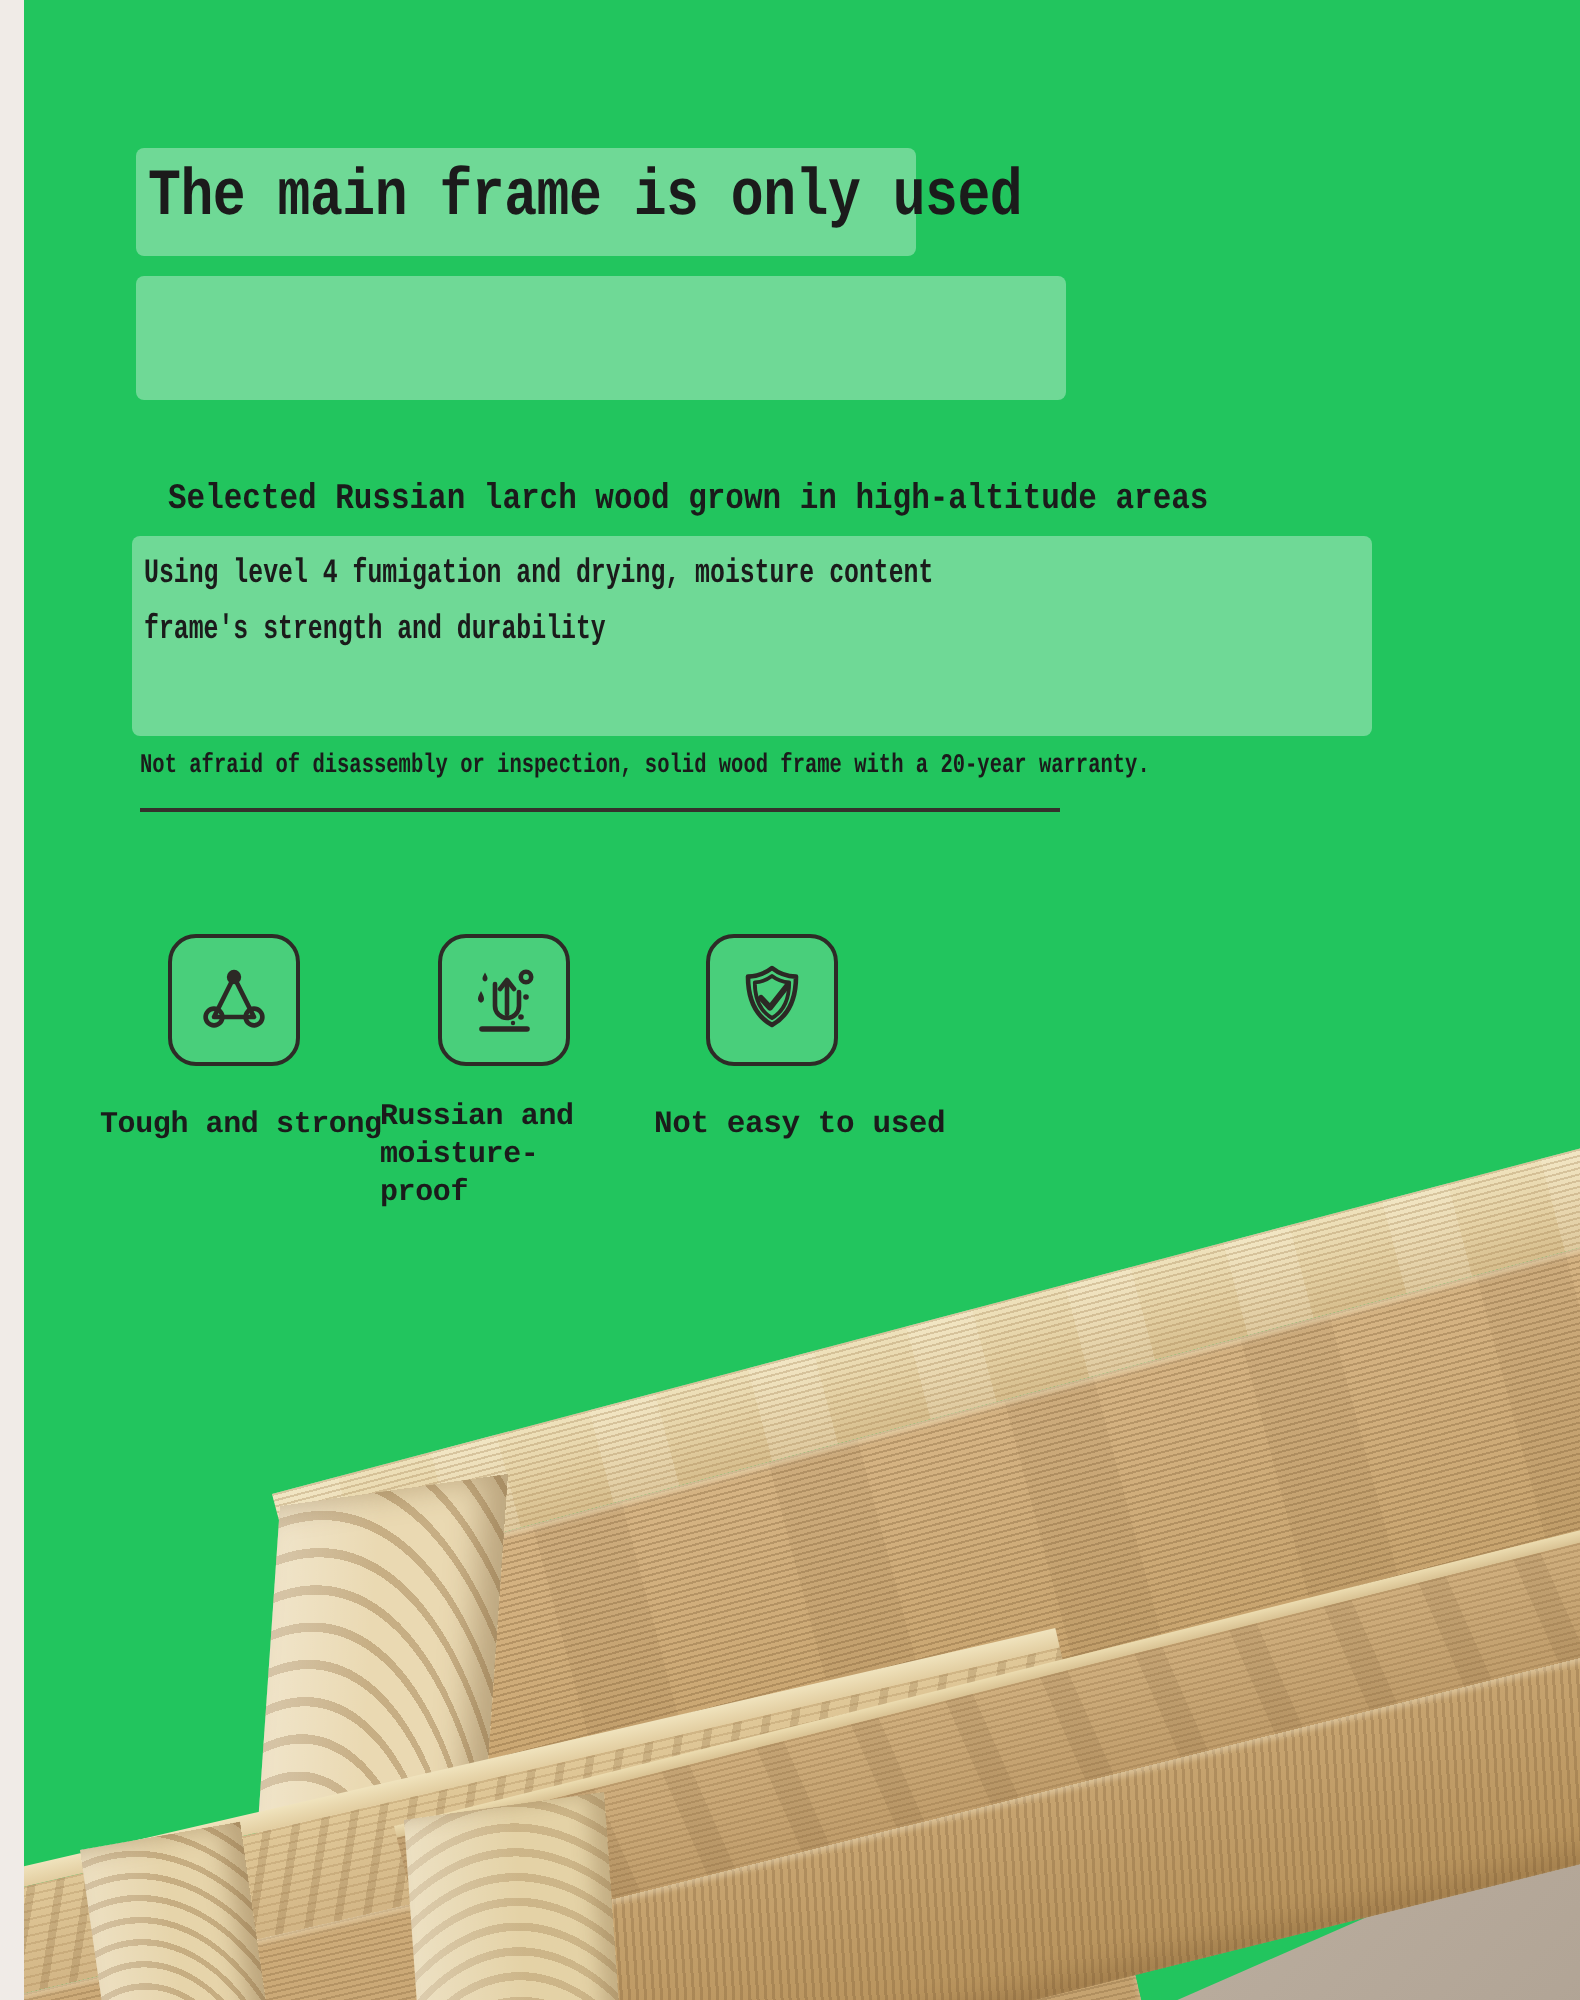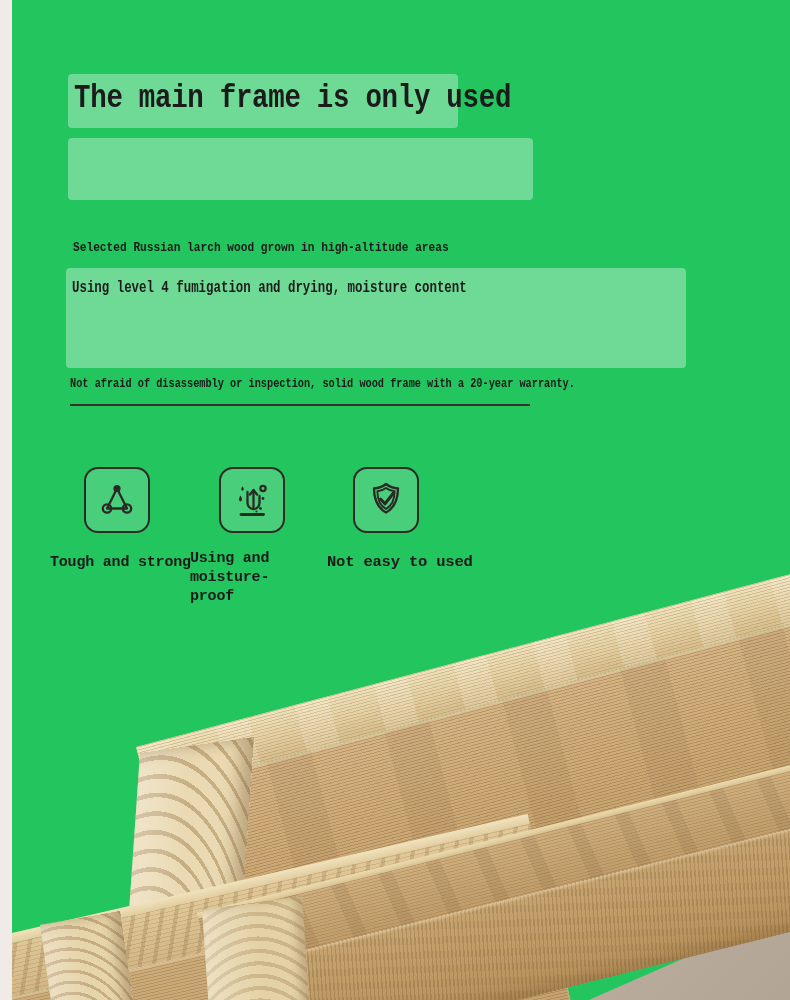--- a/index.html
+++ b/index.html
@@ -16,21 +16,21 @@
   .s83 { transform:scaleX(.83); }
   .s75 { transform:scaleX(.75); }
   .s86 { transform:scaleX(.86); }
   .s73 { transform:scaleX(.73); }
   .s76 { transform:scaleX(.76); }
 
   .hl { background:rgba(255,255,255,.35); border-radius:4px; }
 
   .h1a { left:62px; top:80px; font-size:33px; font-weight:800; letter-spacing:-.3px; }
   .h1b { left:62px; top:139px; font-size:40px; font-weight:800; letter-spacing:-.4px; }
-  .sub { left:61px; top:240px; font-size:13px; font-weight:700; }
+  .sub { left:72px; top:240px; font-size:18px; font-weight:700; }
   .para { left:60px; top:274px; font-size:17px; font-weight:700; }
   .para .line { height:27.5px; line-height:27.5px; }
   .note { left:58px; top:376px; font-size:13.5px; font-weight:700; }
   .rule { left:58px; top:404px; width:460px; height:2px; background:#35312c; }
 
   .card {
     width:66px; height:66px; border:2px solid #2e2b27; border-radius:14px;
     background:rgba(255,255,255,.18);
     display:flex; align-items:center; justify-content:center;
   }
@@ -120,20 +120,21 @@
   <div class="abs h1a">
     <span class="cond s83">The main frame is only used</span>
   </div>
 
   <div class="abs sub">
     <span class="cond s86">Selected Russian larch wood grown in high-altitude areas</span>
   </div>
 
   <div class="abs para">
     <div class="line"><span class="cond s73">Using level 4 fumigation and drying, moisture content</span></div>
+    <div class="line"><span class="cond s73">frame's strength and durability</span></div>
   </div>
 
   <div class="abs note">
     <span class="cond s76">Not afraid of disassembly or inspection, solid wood frame with a 20-year warranty.</span>
   </div>
   <div class="abs rule"></div>
 
   <div class="abs card" style="left:72px;top:467px;">
     <span>
       <svg width="44" height="44" viewBox="0 0 44 44">
@@ -167,21 +168,21 @@
         <path class="icon-stroke" d="M22 10 C24.6 12 28 13.1 30.6 13.2 C30.6 21 28 27.5 22 31 C16 27.5 13.4 21 13.4 13.2 C16 13.1 19.4 12 22 10 Z" style="stroke-width:1.9"></path>
         <path class="icon-stroke" d="M16.5 21 L21 25.8 L29.5 15" style="stroke-width:3"></path>
       </svg>
     </span>
   </div>
 
   <div class="abs flabel" style="left:38px;top:553px;text-align:right;">
     <span>Tough and strong</span>
   </div>
   <div class="abs flabel" style="left:178px;top:549px;width:118px;">
-    <span>Using and moisture-proof</span>
+    <span>Russian and moisture-proof</span>
   </div>
   <div class="abs flabel" style="left:315px;top:553px;font-size:15.5px;">
     <span>Not easy to used</span>
   </div>
 
   <div class="abs photo">
     <div class="floor"></div>
 
     <div class="beam beam-back">
       <div class="top"></div>

